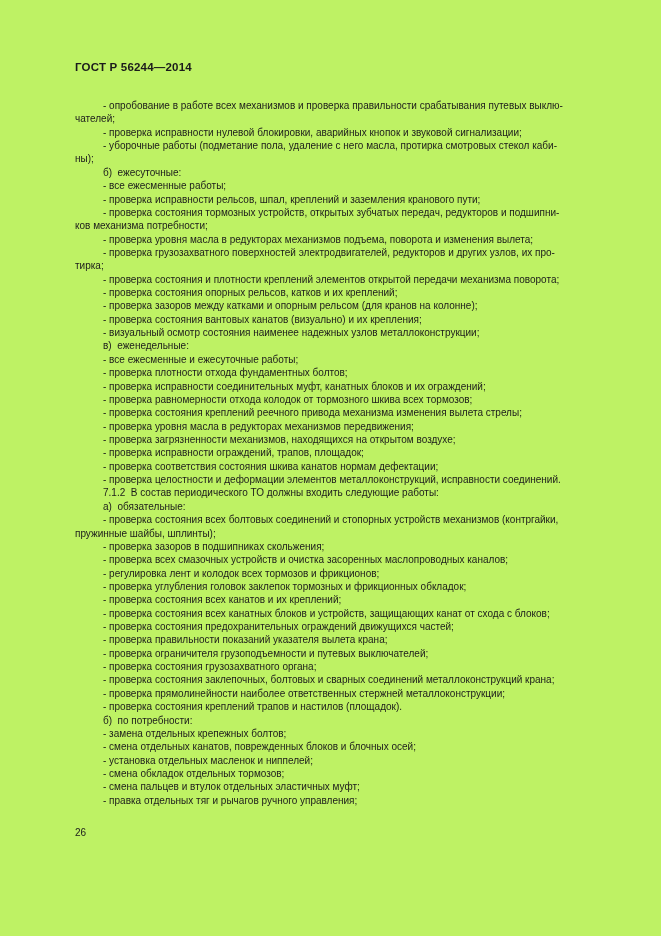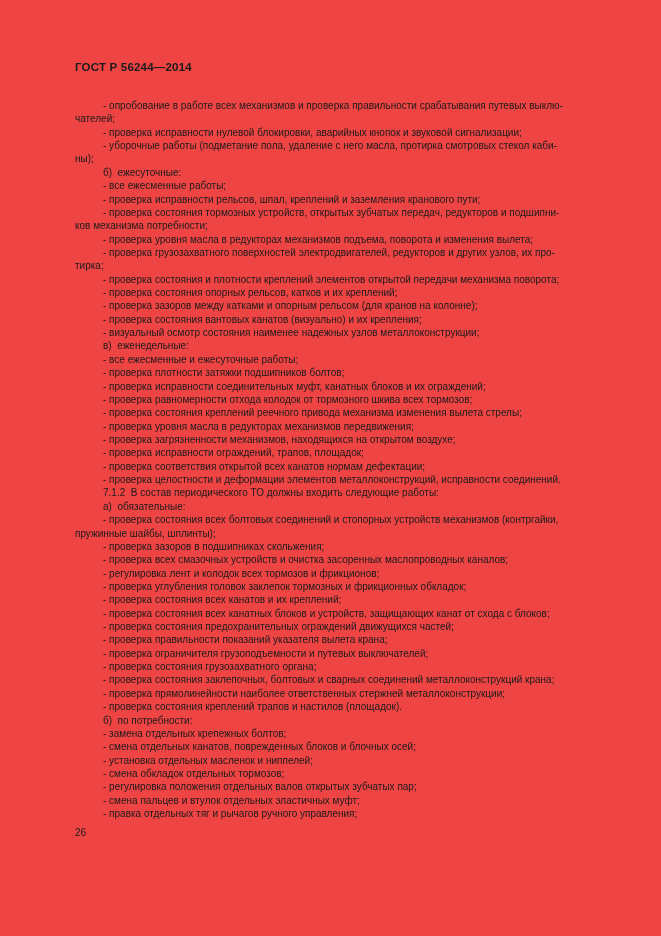--- a/index.html
+++ b/index.html
@@ -4,21 +4,21 @@
   <style>
     html, body {
       margin: 0;
       padding: 0;
       background: #ffffff;
     }
     .page {
       position: relative;
       width: 661px;
       height: 936px;
-      background: #ef4444;
+      background: #bef264;
       font-family: "Liberation Sans", sans-serif;
       color: #1b1b1b;
       overflow: hidden;
     }
     .doc-header {
       position: absolute;
       left: 75px;
       top: 61px;
       font-size: 11.5px;
       font-weight: bold;
@@ -66,28 +66,28 @@
       <div class="line indent">- проверка уровня масла в редукторах механизмов подъема, поворота и изменения вылета;</div>
       <div class="line indent">- проверка грузозахватного поверхностей электродвигателей, редукторов и других узлов, их про-</div>
       <div class="line">тирка;</div>
       <div class="line indent">- проверка состояния и плотности креплений элементов открытой передачи механизма поворота;</div>
       <div class="line indent">- проверка состояния опорных рельсов, катков и их креплений;</div>
       <div class="line indent">- проверка зазоров между катками и опорным рельсом (для кранов на колонне);</div>
       <div class="line indent">- проверка состояния вантовых канатов (визуально) и их крепления;</div>
       <div class="line indent">- визуальный осмотр состояния наименее надежных узлов металлоконструкции;</div>
       <div class="line indent">в)  еженедельные:</div>
       <div class="line indent">- все ежесменные и ежесуточные работы;</div>
-      <div class="line indent">- проверка плотности затяжки подшипников болтов;</div>
+      <div class="line indent">- проверка плотности отхода фундаментных болтов;</div>
       <div class="line indent">- проверка исправности соединительных муфт, канатных блоков и их ограждений;</div>
       <div class="line indent">- проверка равномерности отхода колодок от тормозного шкива всех тормозов;</div>
       <div class="line indent">- проверка состояния креплений реечного привода механизма изменения вылета стрелы;</div>
       <div class="line indent">- проверка уровня масла в редукторах механизмов передвижения;</div>
       <div class="line indent">- проверка загрязненности механизмов, находящихся на открытом воздухе;</div>
       <div class="line indent">- проверка исправности ограждений, трапов, площадок;</div>
-      <div class="line indent">- проверка соответствия открытой всех канатов нормам дефектации;</div>
+      <div class="line indent">- проверка соответствия состояния шкива канатов нормам дефектации;</div>
       <div class="line indent">- проверка целостности и деформации элементов металлоконструкций, исправности соединений.</div>
       <div class="line indent">7.1.2  В состав периодического ТО должны входить следующие работы:</div>
       <div class="line indent">а)  обязательные:</div>
       <div class="line indent">- проверка состояния всех болтовых соединений и стопорных устройств механизмов (контргайки,</div>
       <div class="line">пружинные шайбы, шплинты);</div>
       <div class="line indent">- проверка зазоров в подшипниках скольжения;</div>
       <div class="line indent">- проверка всех смазочных устройств и очистка засоренных маслопроводных каналов;</div>
       <div class="line indent">- регулировка лент и колодок всех тормозов и фрикционов;</div>
       <div class="line indent">- проверка углубления головок заклепок тормозных и фрикционных обкладок;</div>
       <div class="line indent">- проверка состояния всех канатов и их креплений;</div>
@@ -97,19 +97,18 @@
       <div class="line indent">- проверка ограничителя грузоподъемности и путевых выключателей;</div>
       <div class="line indent">- проверка состояния грузозахватного органа;</div>
       <div class="line indent">- проверка состояния заклепочных, болтовых и сварных соединений металлоконструкций крана;</div>
       <div class="line indent">- проверка прямолинейности наиболее ответственных стержней металлоконструкции;</div>
       <div class="line indent">- проверка состояния креплений трапов и настилов (площадок).</div>
       <div class="line indent">б)  по потребности:</div>
       <div class="line indent">- замена отдельных крепежных болтов;</div>
       <div class="line indent">- смена отдельных канатов, поврежденных блоков и блочных осей;</div>
       <div class="line indent">- установка отдельных масленок и ниппелей;</div>
       <div class="line indent">- смена обкладок отдельных тормозов;</div>
-      <div class="line indent">- регулировка положения отдельных валов открытых зубчатых пар;</div>
       <div class="line indent">- смена пальцев и втулок отдельных эластичных муфт;</div>
       <div class="line indent">- правка отдельных тяг и рычагов ручного управления;</div>
     </div>
 
   <div class="page-number">26</div>
 </div>
 
 </body></html>

